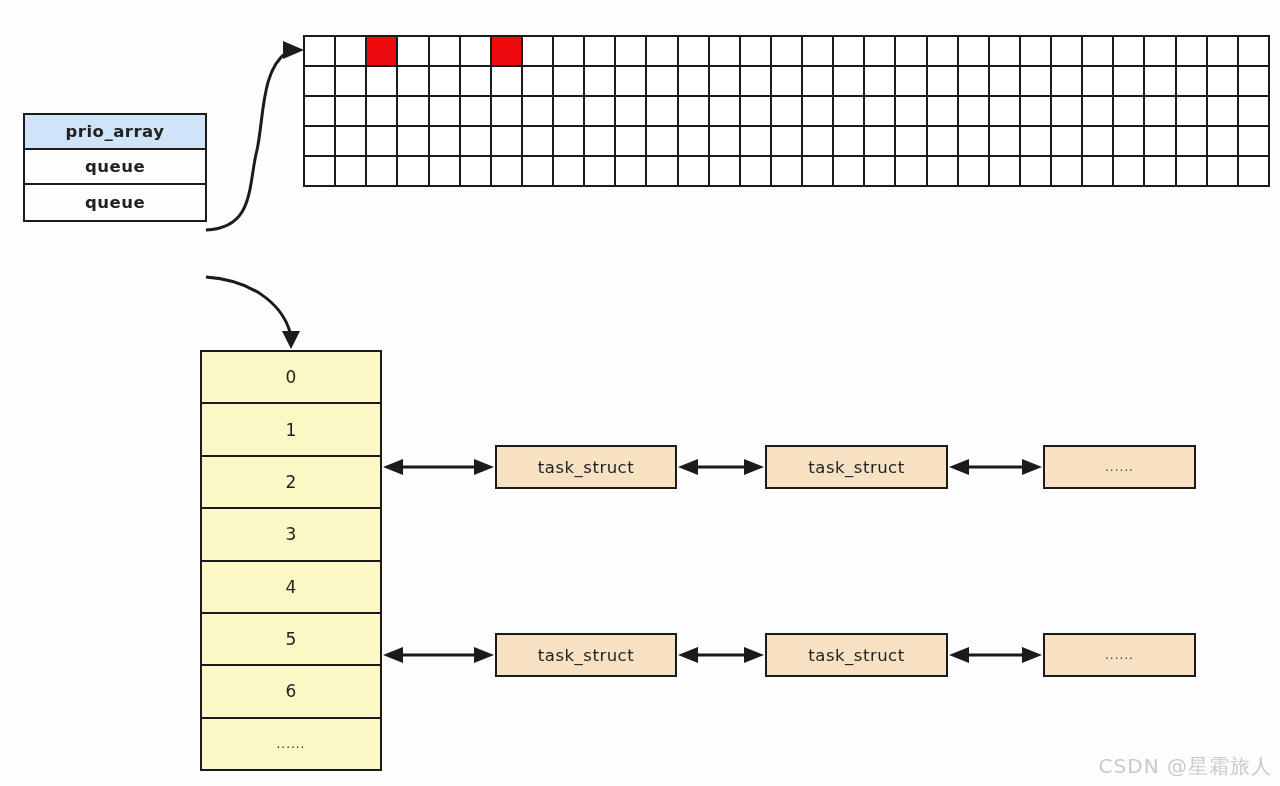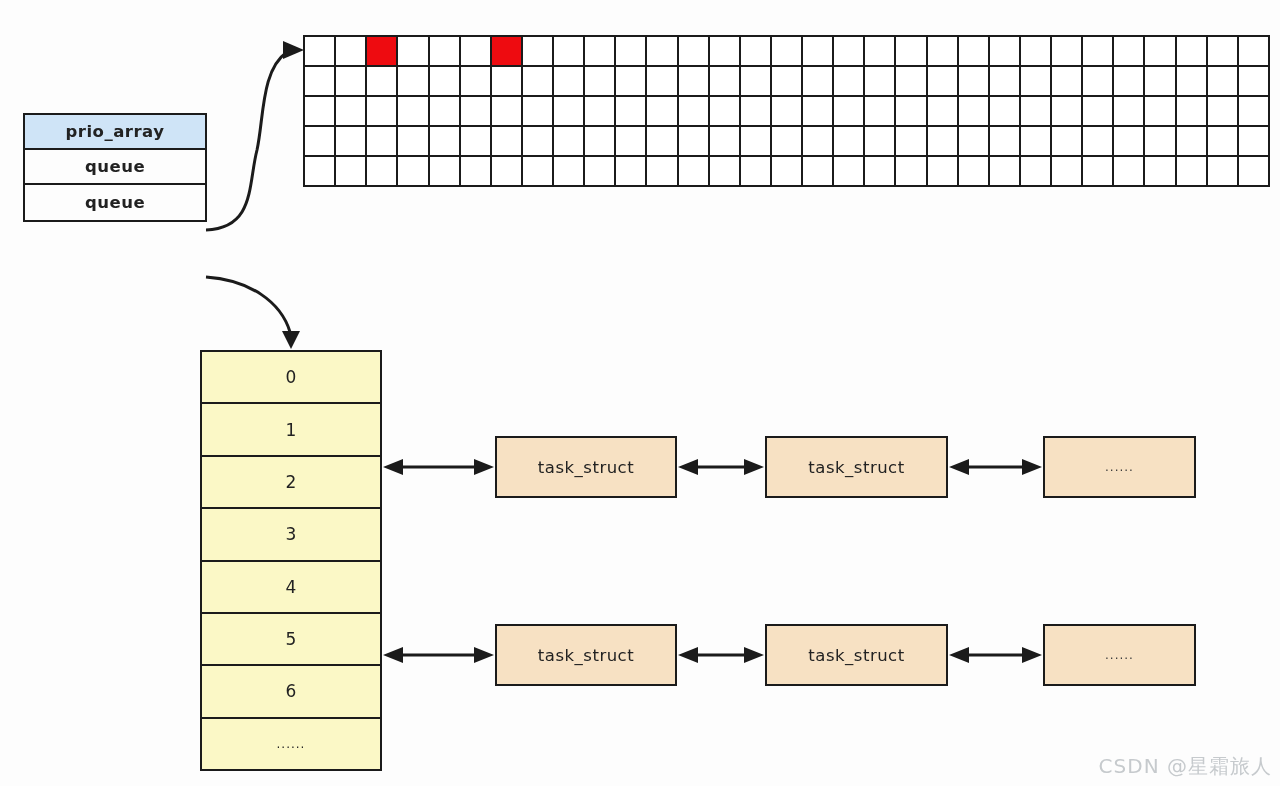--- a/index.html
+++ b/index.html
@@ -55,21 +55,21 @@
   }
   .qrow:last-child{border-bottom:none;}
   .qrow.dots{font-size:12px;letter-spacing:1px;}
 
   
   .task-row{
     position:absolute;left:382px;width:814px;height:48px;
     display:flex;align-items:center;
   }
   .tbox{
-    height:62px;border:2.4px solid var(--border);background:var(--peach);
+    height:44px;border:2.4px solid var(--border);background:var(--peach);
     display:flex;align-items:center;justify-content:center;
     font-size:16.5px;letter-spacing:.5px;flex:none;
   }
   .tbox.dots{font-size:12px;letter-spacing:1px;color:#3a3a3a;}
   .dbl{flex:none;display:block;}
 
   .watermark{
     position:absolute;right:8px;bottom:6px;
     font-size:20px;color:var(--wm);letter-spacing:1px;
   }

